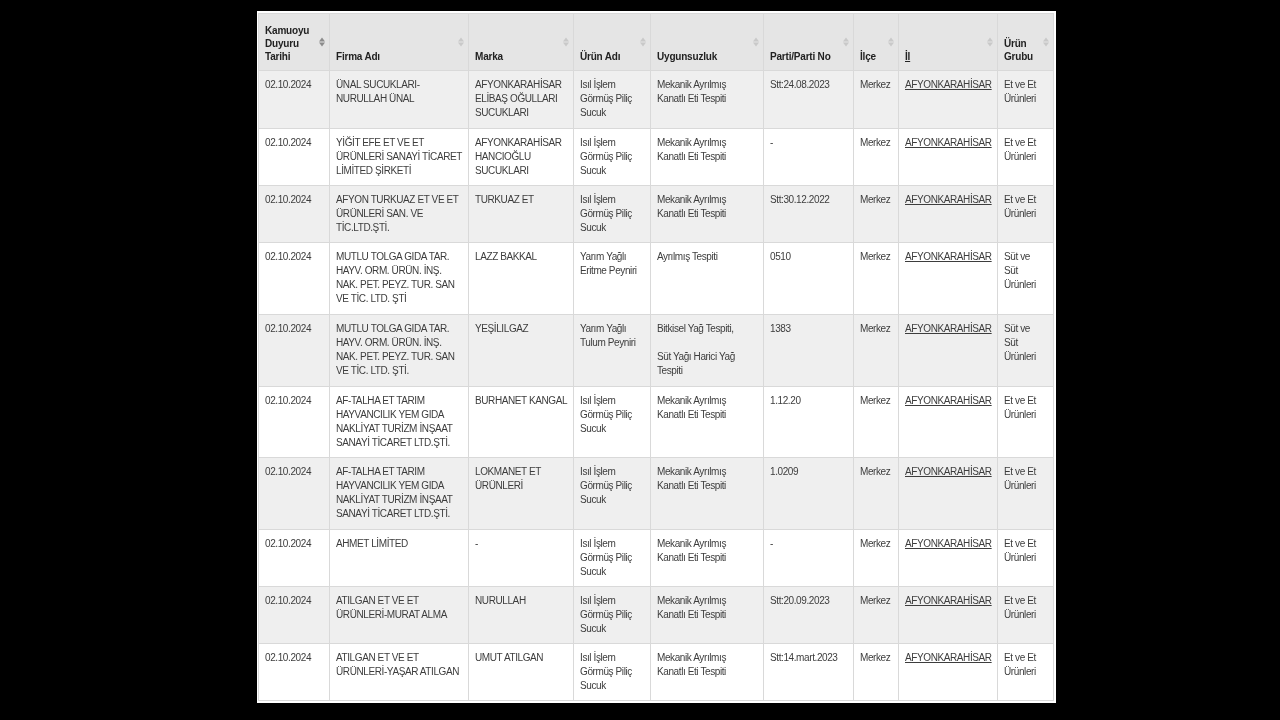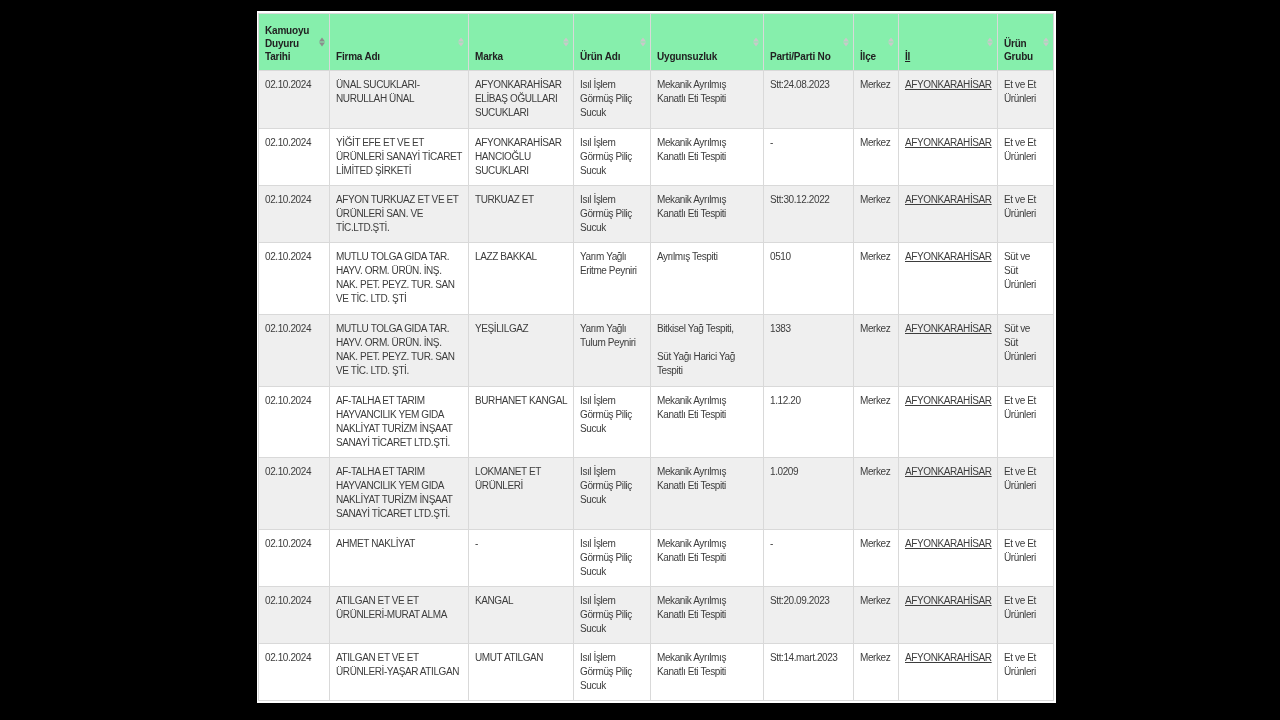--- a/index.html
+++ b/index.html
@@ -39,21 +39,21 @@
   thead th {
     vertical-align: bottom;
     text-align: left;
     position: relative;
     font-size: 10px;
     line-height: 13px;
     font-weight: bold;
     letter-spacing: -0.2px;
     color: var(--header-text);
     padding: 6px 4px 7px 6px;
-    background: #86efac;
+    background: #e5e5e5;
   }
   tbody td {
     vertical-align: top;
     font-size: 10px;
     line-height: 14px;
     letter-spacing: -0.4px;
     color: var(--text);
     padding: 7px 4px 7px 6px;
     white-space: pre-line;
     overflow: hidden;
@@ -276,38 +276,38 @@
           <td class="col4">Mekanik Ayrılmış
 Kanatlı Eti Tespiti</td>
           <td class="col5">1.0209</td>
           <td class="col6">Merkez</td>
           <td class="col7">AFYONKARAHİSAR</td>
           <td class="col8">Et ve Et
 Ürünleri</td>
         </tr>
         <tr style="height: 57px;">
           <td class="col0">02.10.2024</td>
-          <td class="col1">AHMET NAKLİYAT</td>
+          <td class="col1">AHMET LİMİTED</td>
           <td class="col2">-</td>
           <td class="col3">Isıl İşlem
 Görmüş Piliç
 Sucuk</td>
           <td class="col4">Mekanik Ayrılmış
 Kanatlı Eti Tespiti</td>
           <td class="col5">-</td>
           <td class="col6">Merkez</td>
           <td class="col7">AFYONKARAHİSAR</td>
           <td class="col8">Et ve Et
 Ürünleri</td>
         </tr>
         <tr style="height: 57px;">
           <td class="col0">02.10.2024</td>
           <td class="col1">ATILGAN ET VE ET
 ÜRÜNLERİ-MURAT ALMA</td>
-          <td class="col2">KANGAL</td>
+          <td class="col2">NURULLAH</td>
           <td class="col3">Isıl İşlem
 Görmüş Piliç
 Sucuk</td>
           <td class="col4">Mekanik Ayrılmış
 Kanatlı Eti Tespiti</td>
           <td class="col5">Stt:20.09.2023</td>
           <td class="col6">Merkez</td>
           <td class="col7">AFYONKARAHİSAR</td>
           <td class="col8">Et ve Et
 Ürünleri</td>

